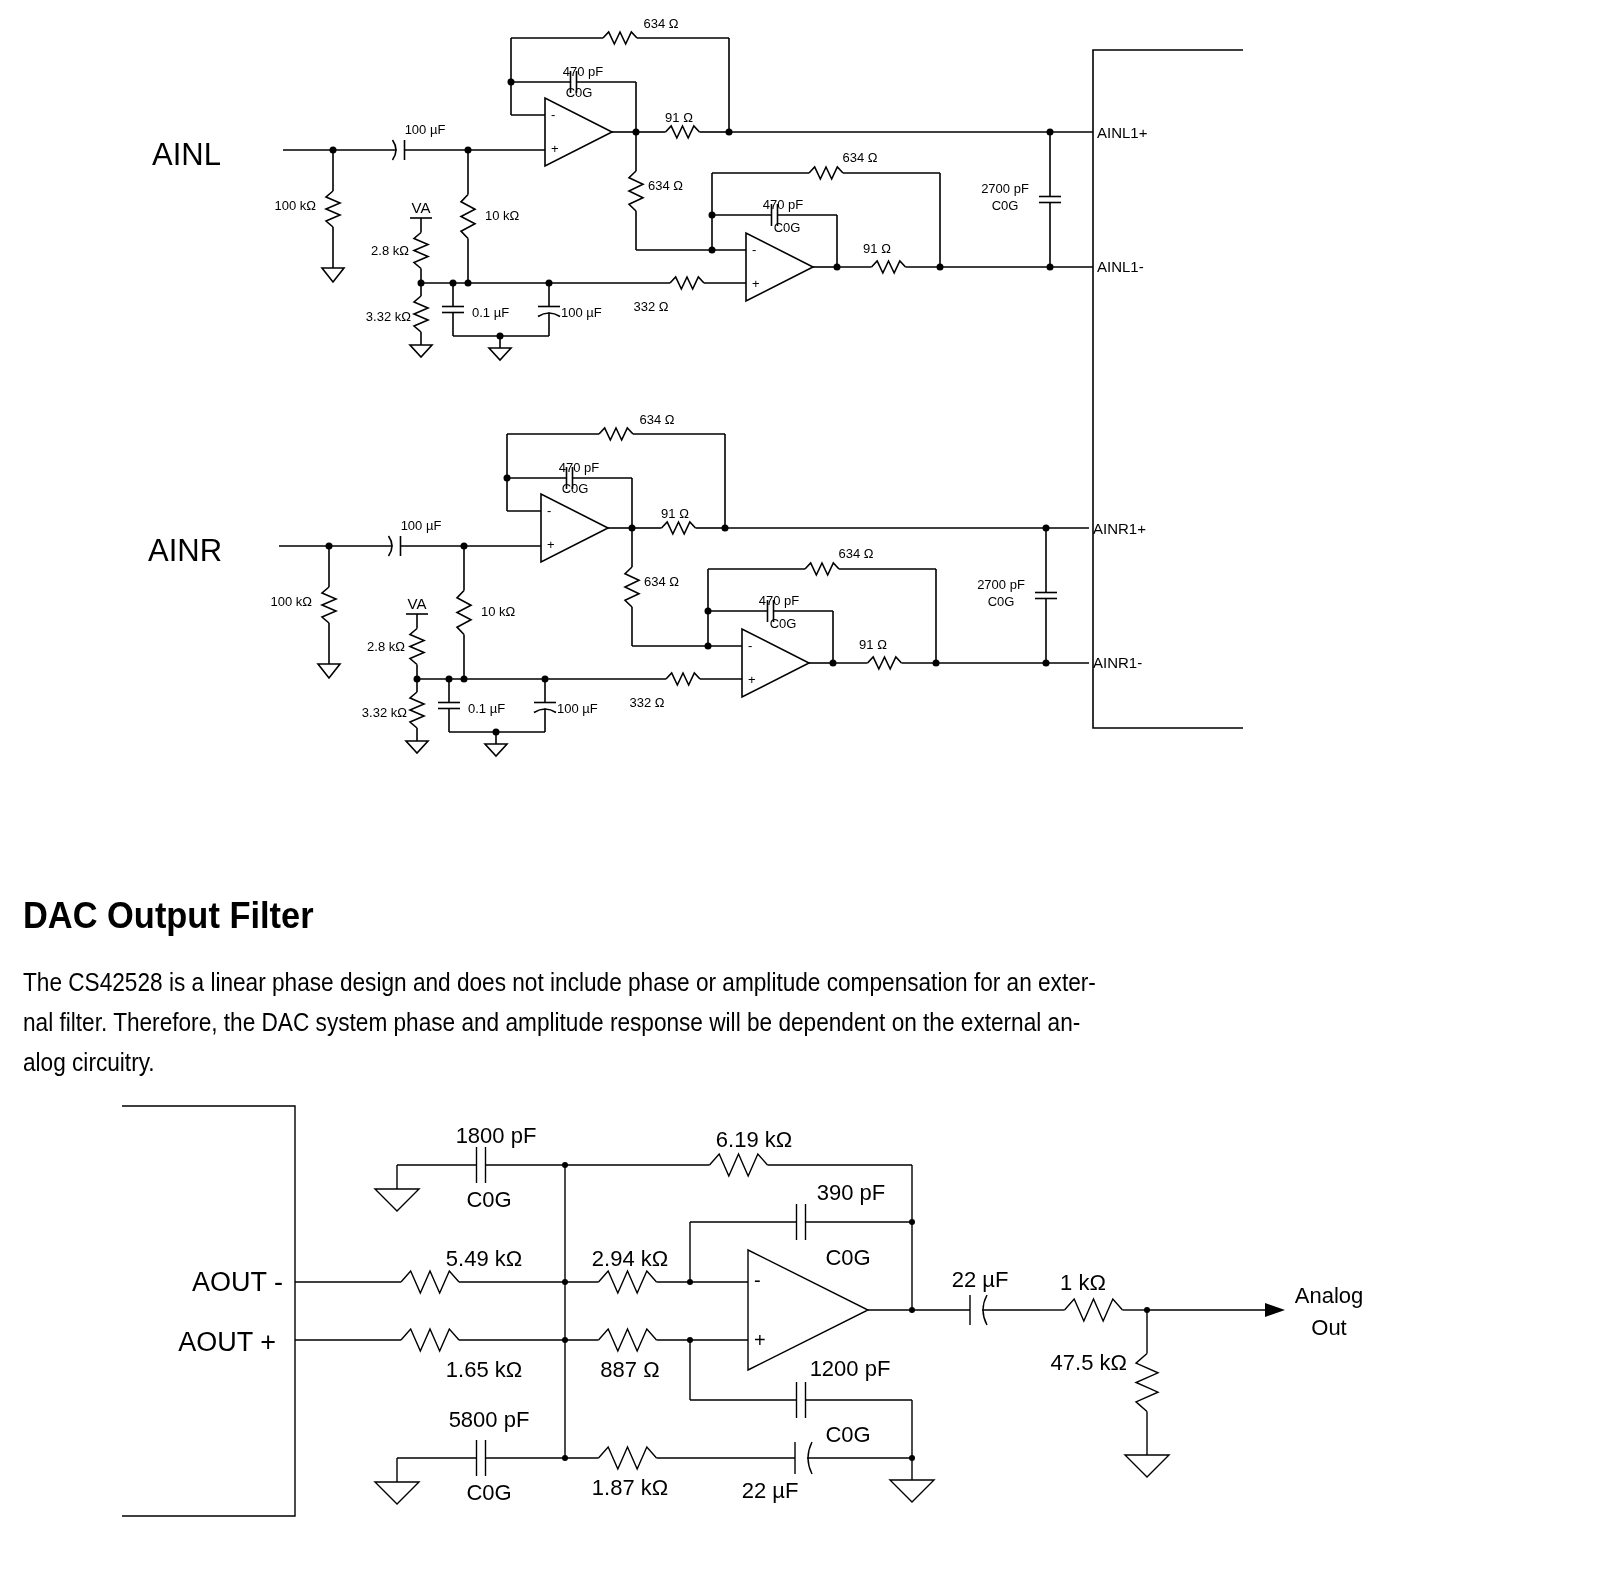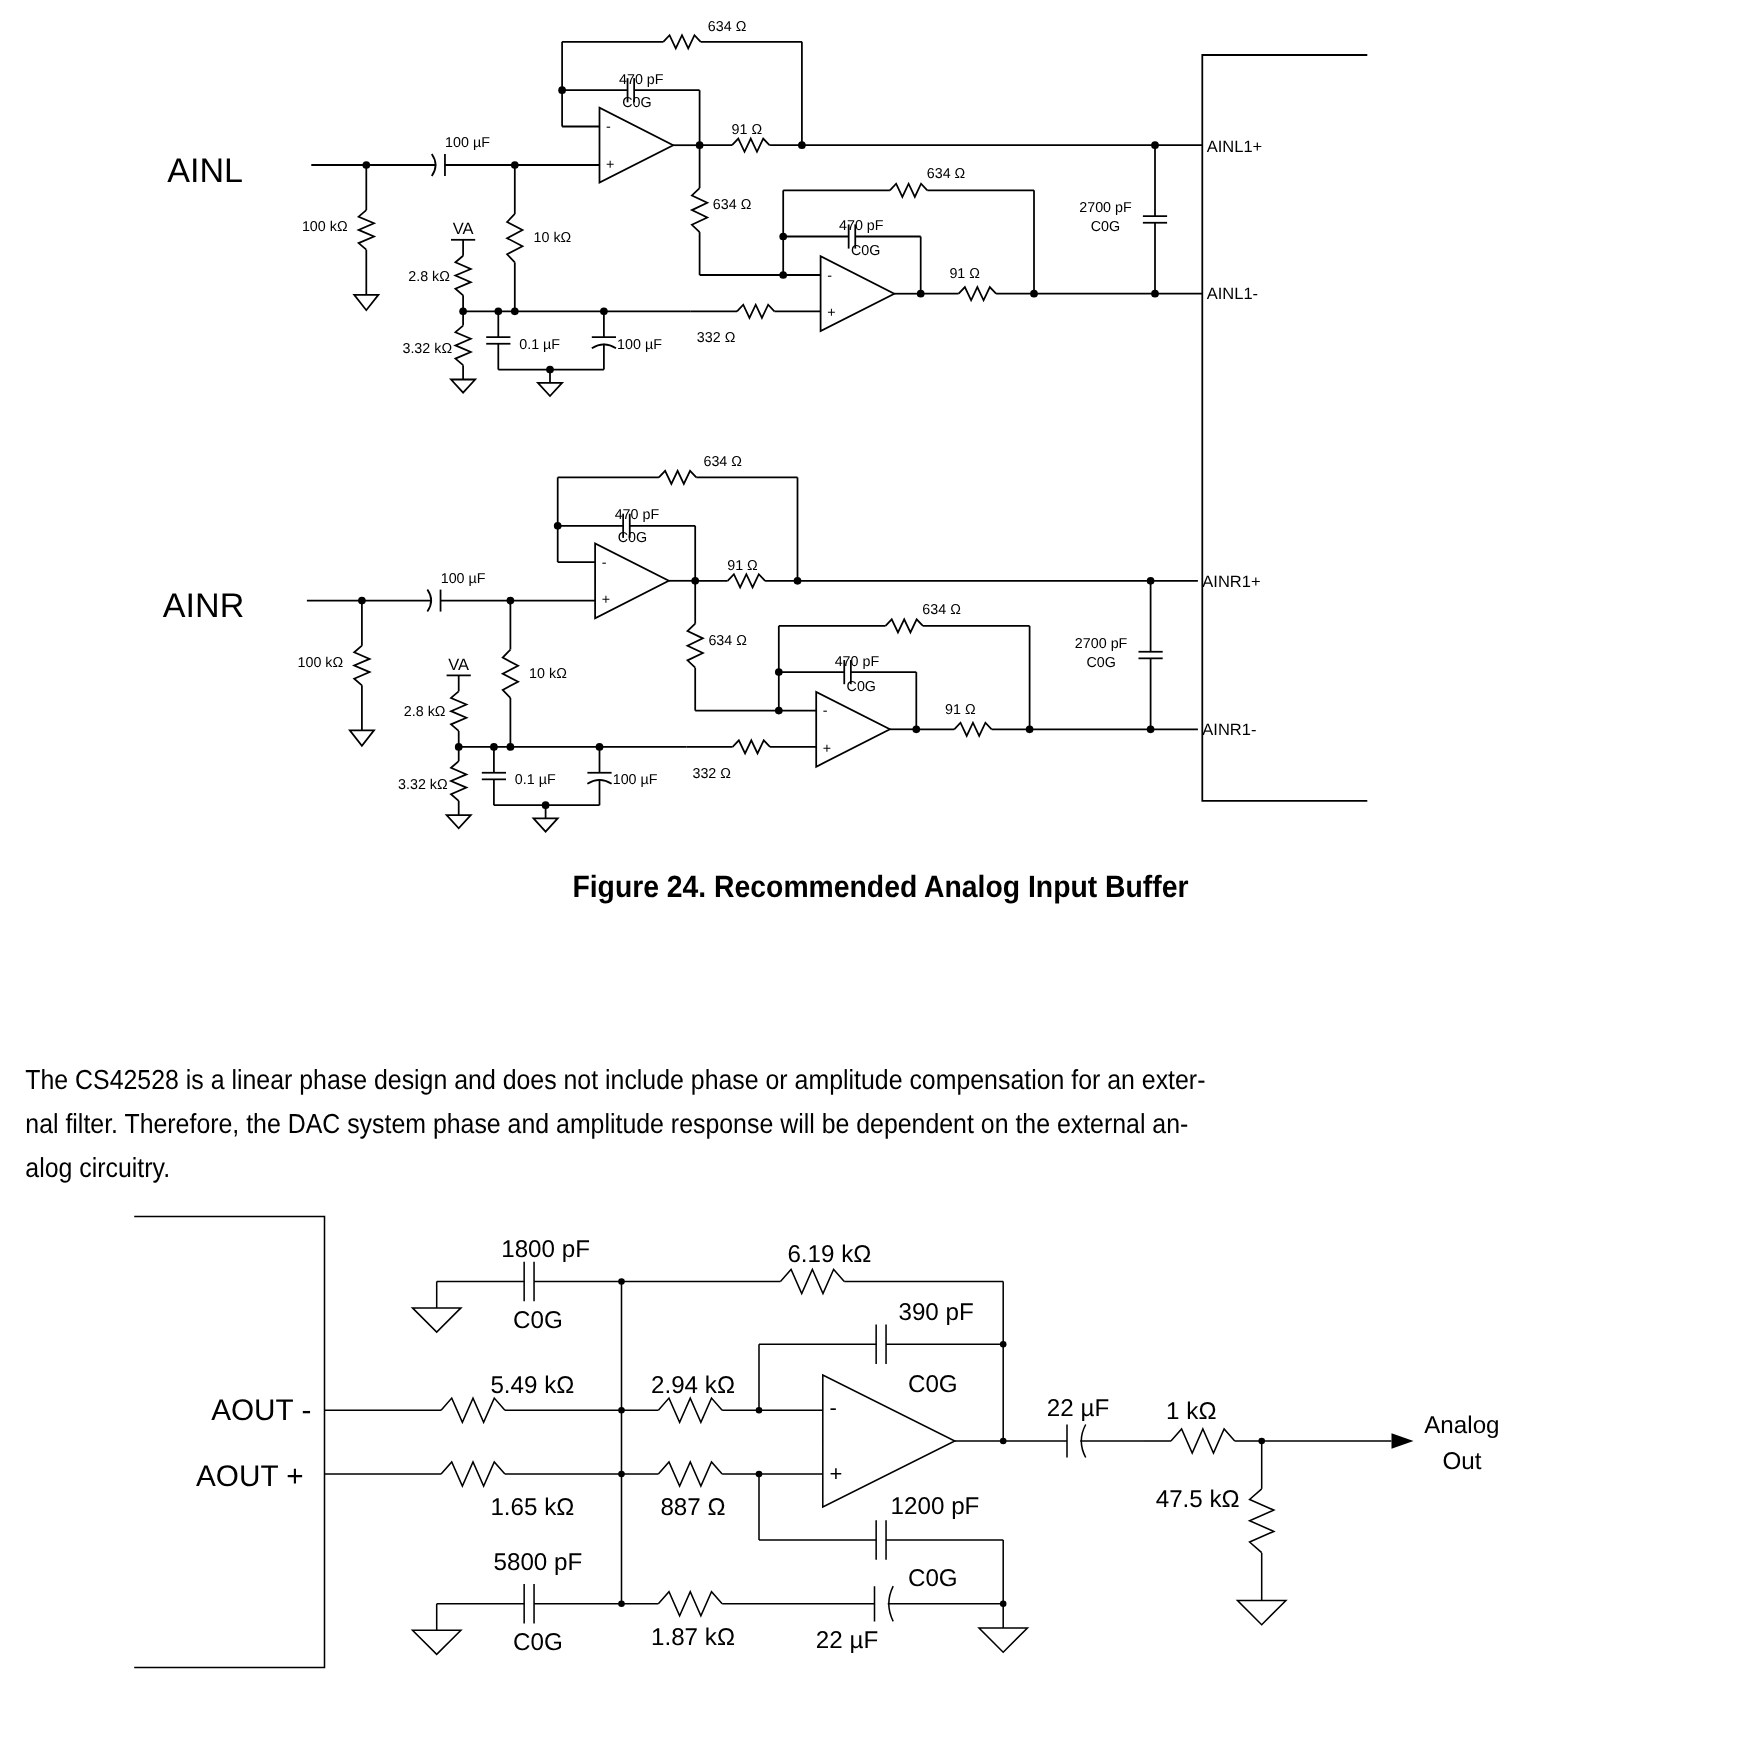--- a/index.html
+++ b/index.html
@@ -257,22 +257,22 @@
       <polyline points="1046,598.5 1046,663" class="wire"></polyline>
       <polyline points="1035,592.5 1057,592.5" class="wire"></polyline>
       <polyline points="1035,598.5 1057,598.5" class="wire"></polyline>
       <text x="1001" y="589" font-size="13" text-anchor="middle">2700 pF</text>
       <text x="1001" y="606" font-size="13" text-anchor="middle">C0G</text>
       <text x="1093" y="534" font-size="15" text-anchor="start">AINR1+</text>
       <text x="1093" y="668" font-size="15" text-anchor="start">AINR1-</text>
       <polyline points="1243,50 1093,50 1093,728 1243,728" class="wire"></polyline>
     </svg>
 
-  <div class="caption"><span>Figure 24.  Recommended Analog Input Buffer</span></div>
-
+
+  <div class="heading"><span>DAC Output Filter</span></div>
 
   <div class="para">
     <div>The CS42528 is a linear phase design and does not include phase or amplitude compensation for an exter-</div>
     <div>nal filter. Therefore, the DAC system phase and amplitude response will be dependent on the external an-</div>
     <div>alog circuitry.</div>
   </div>
 
   <svg id="dacfig" width="1601" height="500" style="position:absolute;left:0;top:1094px">
       <polyline points="122,12 295,12 295,422 122,422" class="wire2"></polyline>
       <text x="283" y="197" font-size="27" text-anchor="end">AOUT -</text>

